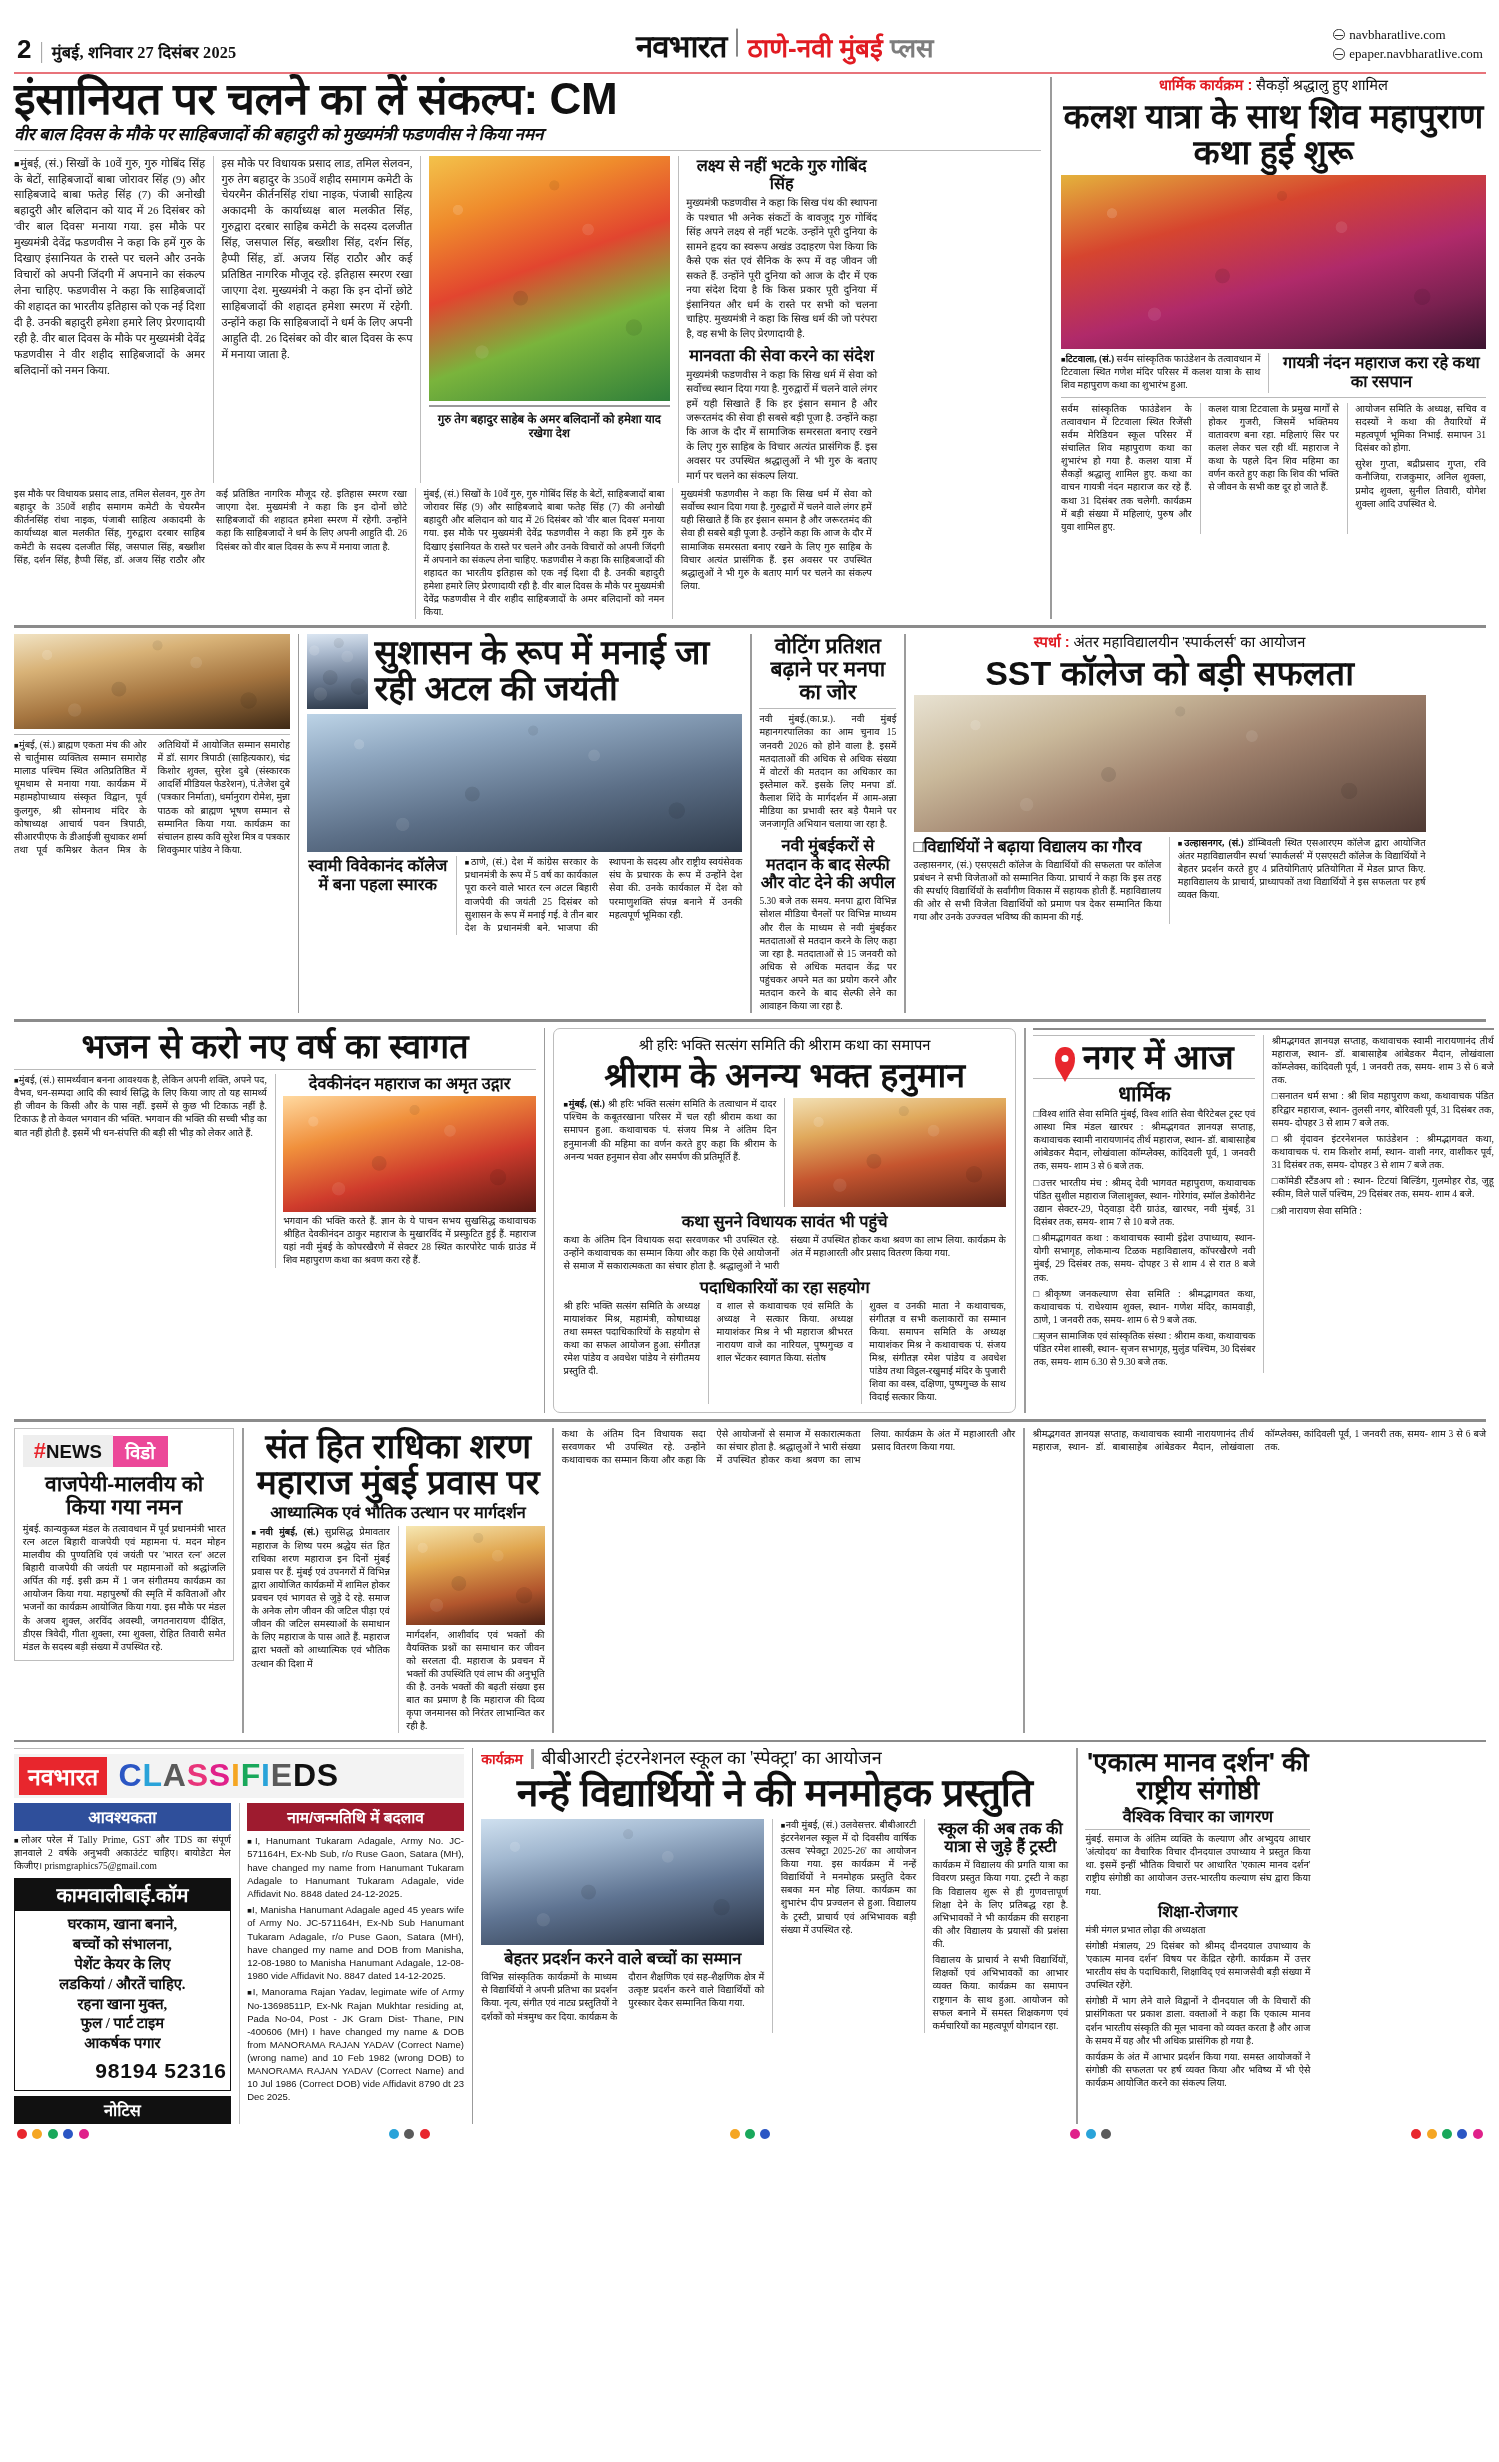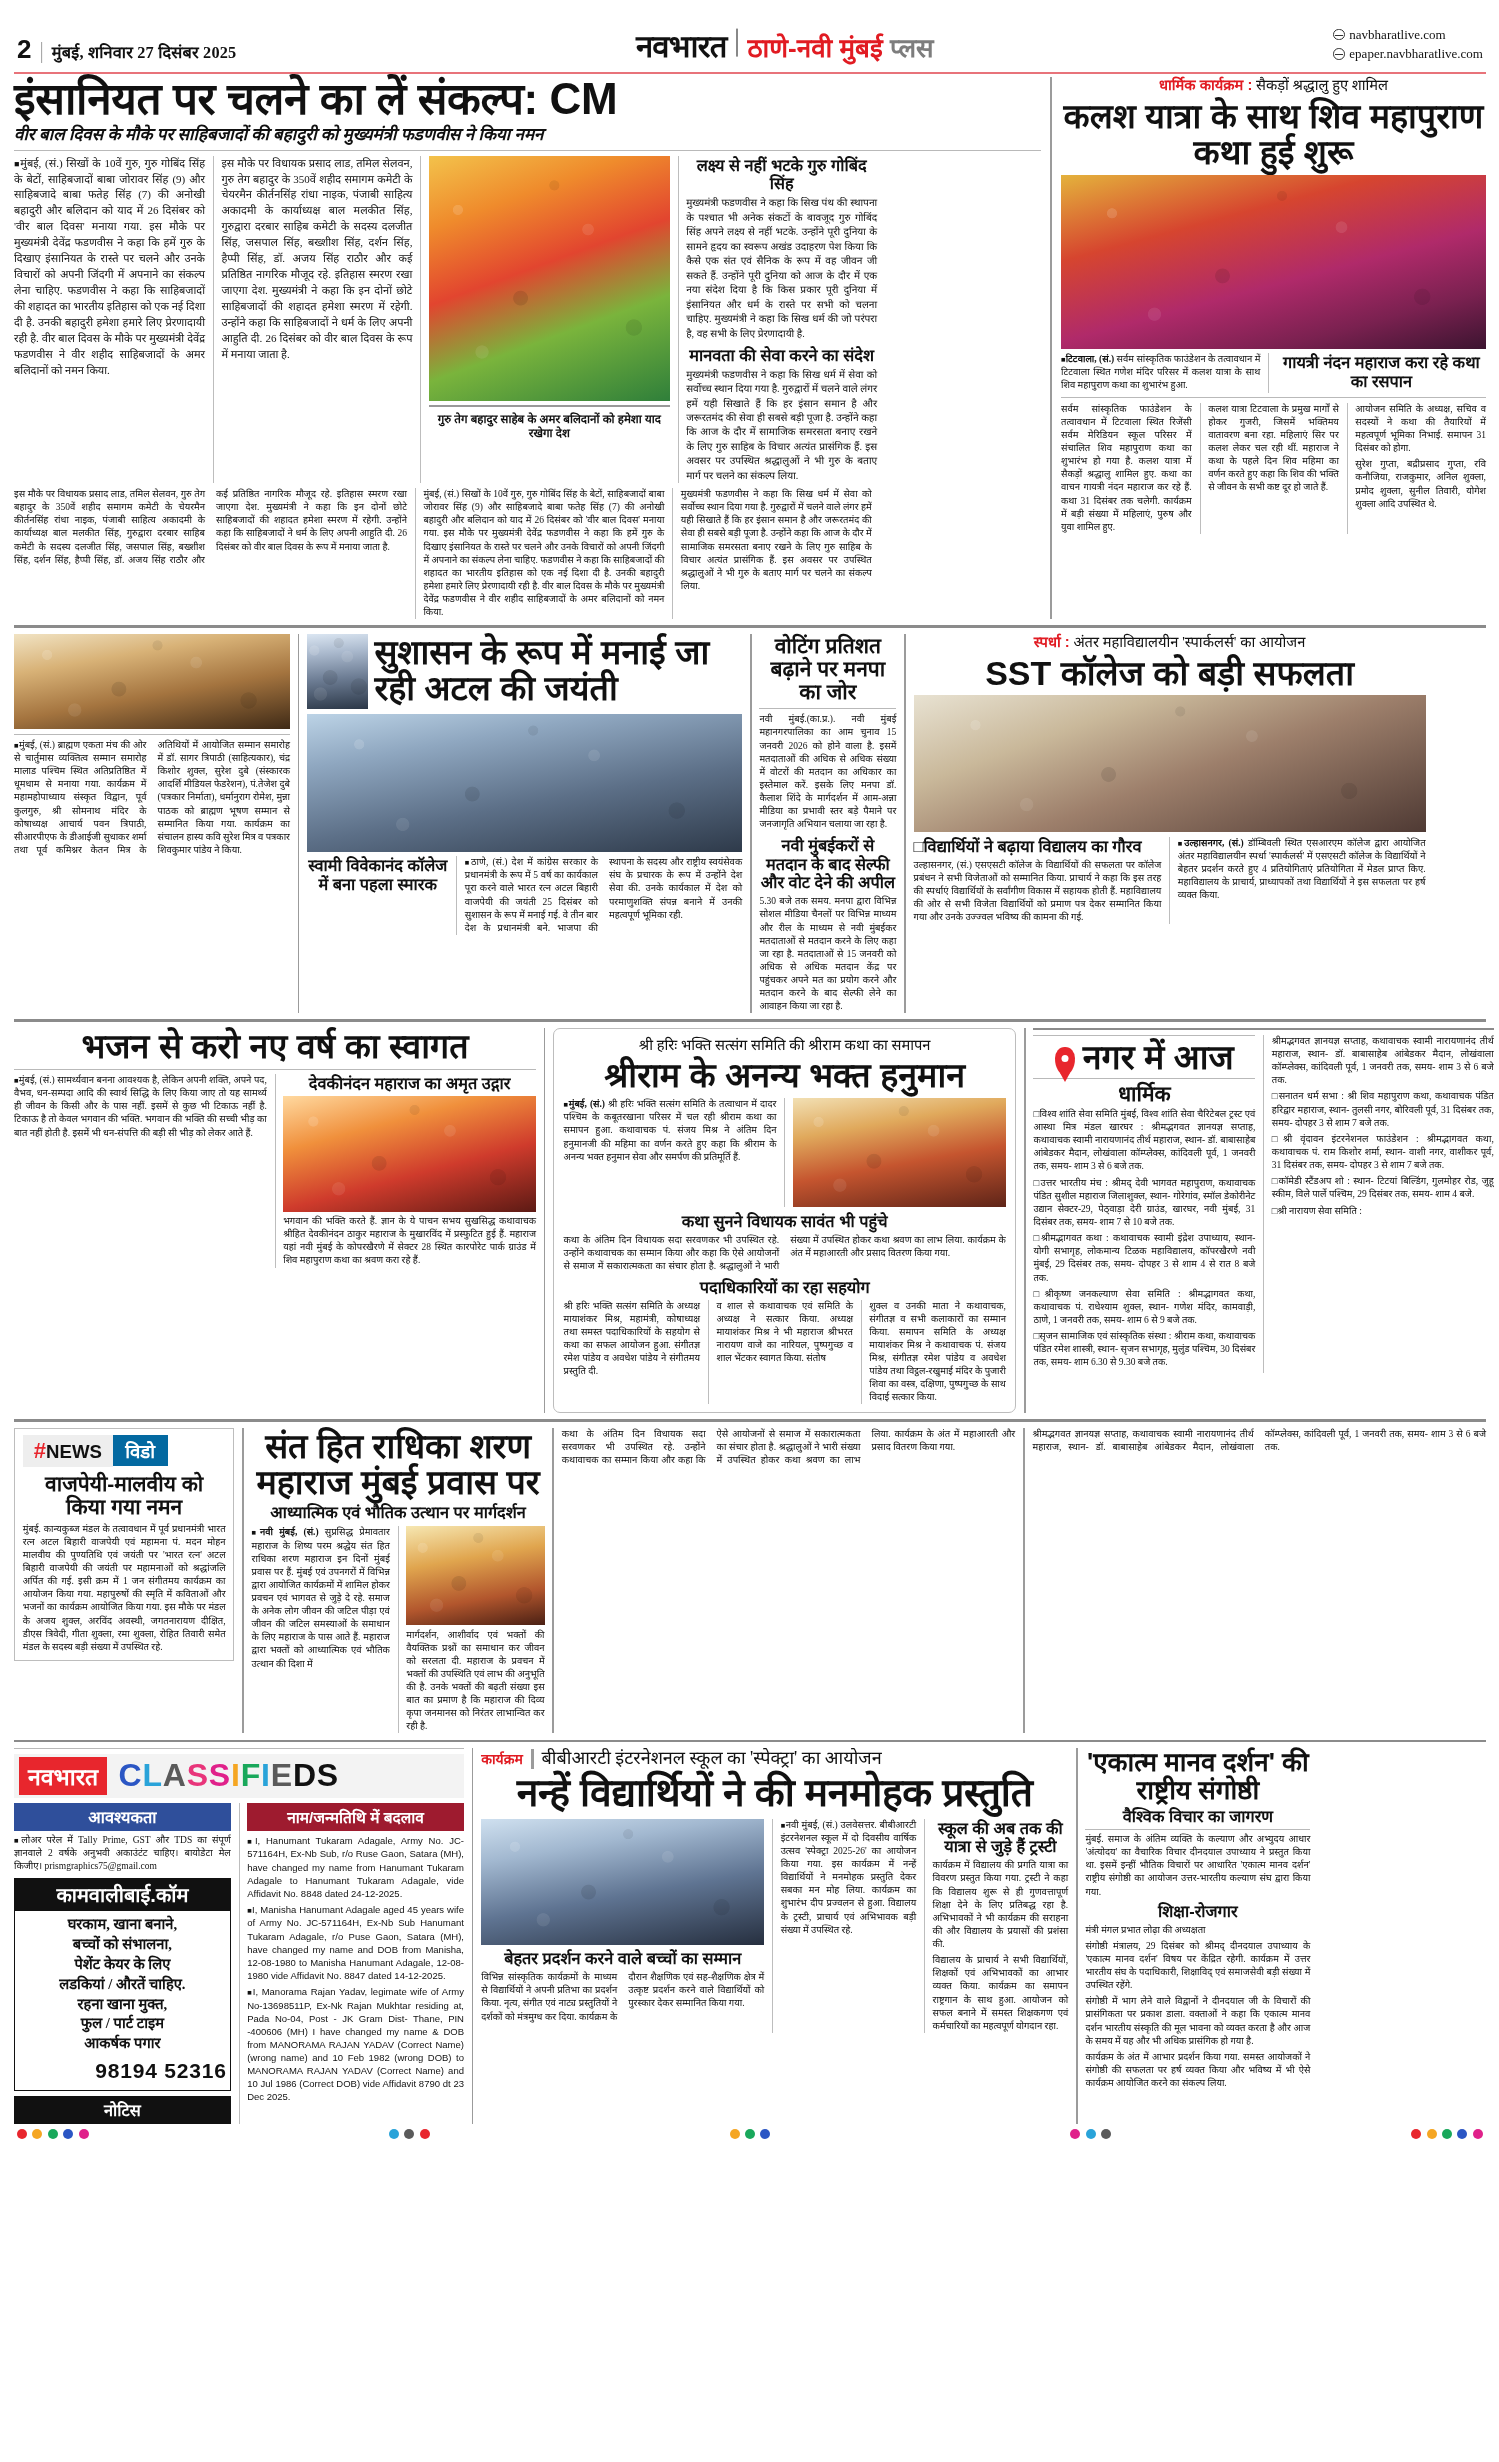--- a/index.html
+++ b/index.html
@@ -99,21 +99,21 @@
   .classifieds span:nth-child(5){color:#e0218a}.classifieds span:nth-child(6){color:#f5a623}
   .classifieds span:nth-child(7){color:#19a85b}.classifieds span:nth-child(8){color:#29a3d9}
   .classifieds span:nth-child(9){color:#5a5a5a}
 
   .pin { width: 20px; height: 28px; background:#e8262d; border-radius: 50% 50% 50% 50%/ 42% 42% 62% 62%; position: relative; display:inline-block; }
   .pin::after { content:""; position:absolute; left:50%; top:7.8px; transform:translateX(-50%); width:7px; height:7px; background:#fff; border-radius:50%; }
   .pin::before { content:""; position:absolute; left:50%; bottom:-7px; transform:translateX(-50%); width:0;height:0; border-left:5.4px solid transparent;border-right:5.4px solid transparent;border-top:9.3px solid #e8262d;}
 
   .hash { color:#e8262d; font-family:"Liberation Sans",sans-serif; font-weight:bold; font-size:22px;}
   .tab-news { background:#eeeeee; padding:3.1px 11px; font-family:"Liberation Sans",sans-serif; font-weight:bold; font-size:18.6px; }
-  .tab-vid  { background:#0369a1; color:#fff; padding:3.1px 12.4px; font-family:"Liberation Sans",sans-serif; font-weight:bold; font-size:18.6px; }
+  .tab-vid  { background:#ec4899; color:#fff; padding:3.1px 12.4px; font-family:"Liberation Sans",sans-serif; font-weight:bold; font-size:18.6px; }
 
   .bullet-sq::before { content:"\25A1 "; font-weight:bold; }
   .phone-big { font-family:"Liberation Sans",sans-serif; font-weight:bold; font-size:21px; text-align:right; letter-spacing:0.8px;}
 
   .ad-box { border:1.6px solid #111; }
   .ad-head { background:#111; color:#fff; font-family:"Liberation Sans",sans-serif; font-weight:bold; font-size:20px; text-align:center; padding:2.3px 0;}
   .ad-body { text-align:center; font-size:14.7px; line-height:1.35; padding:4.7px 3.1px; font-weight:600;}
 
   .footer-dots { display:flex; justify-content:space-between; align-items:center; padding: 4.7px 3.1px 0 3.1px;}
   .dotset { display:flex; gap:5.4px; }
@@ -356,21 +356,21 @@
       </div>
     </div>
   </div>
 
   <div class="rule-grey mt8 mb8"></div>
 
   <div class="band">
 
     <div style="width:225px">
       <div class="news-box-sq">
-        <div style="display:flex;align-items:flex-start">
+        <div style="display:flex;align-items:flex-end">
           <span class="tab-news"><span class="hash">#</span><span>NEWS</span></span>
           <span class="tab-vid">विडो</span>
         </div>
         <div class="hl-md t-center mt6">वाजपेयी-मालवीय को किया गया नमन</div>
         <div class="body-txt xs mt6">मुंबई. कान्यकुब्ज मंडल के तत्वावधान में पूर्व प्रधानमंत्री भारत रत्न अटल बिहारी वाजपेयी एवं महामना पं. मदन मोहन मालवीय की पुण्यतिथि एवं जयंती पर 'भारत रत्न' अटल बिहारी वाजपेयी की जयंती पर महामनाओं को श्रद्धांजलि अर्पित की गई. इसी क्रम में 1 जन संगीतमय कार्यक्रम का आयोजन किया गया. महापुरुषों की स्मृति में कविताओं और भजनों का कार्यक्रम आयोजित किया गया. इस मौके पर मंडल के अजय शुक्ल, अरविंद अवस्थी, जगतनारायण दीक्षित, डीएस त्रिवेदी, गीता शुक्ला, रमा शुक्ला, रोहित तिवारी समेत मंडल के सदस्य बड़ी संख्या में उपस्थित रहे.</div>
       </div>
     </div>
 
     <div class="vdiv-d"></div>
 

